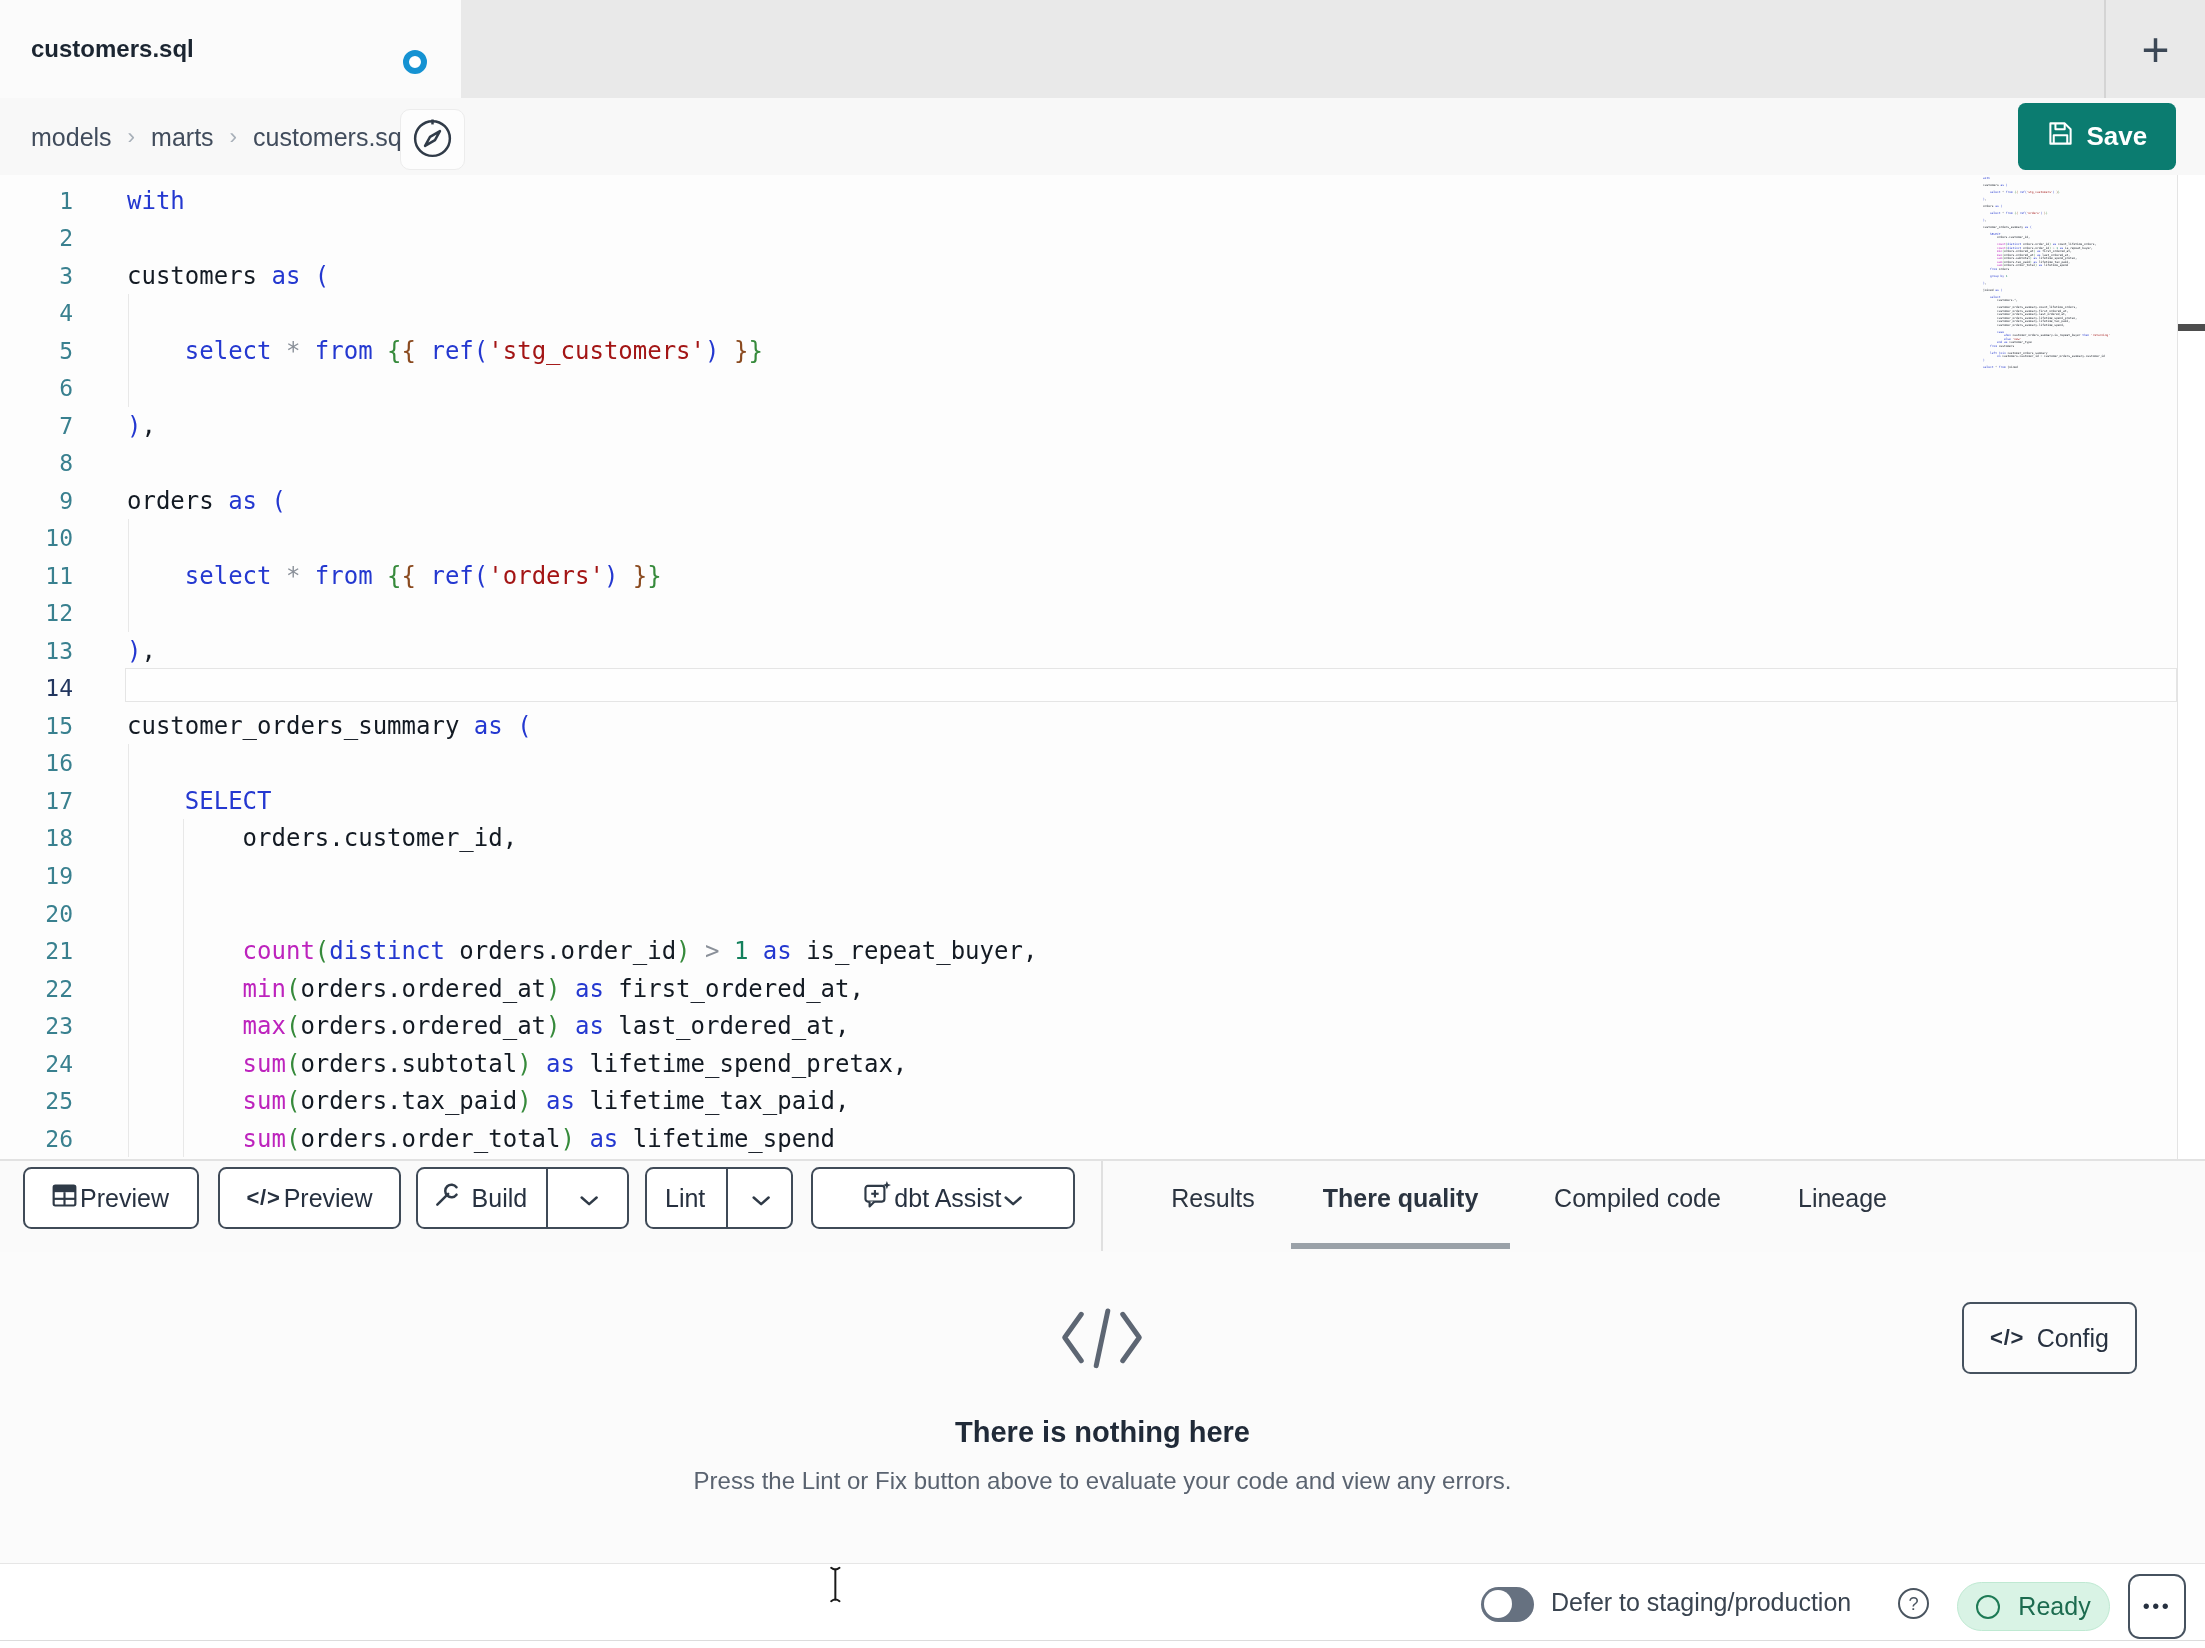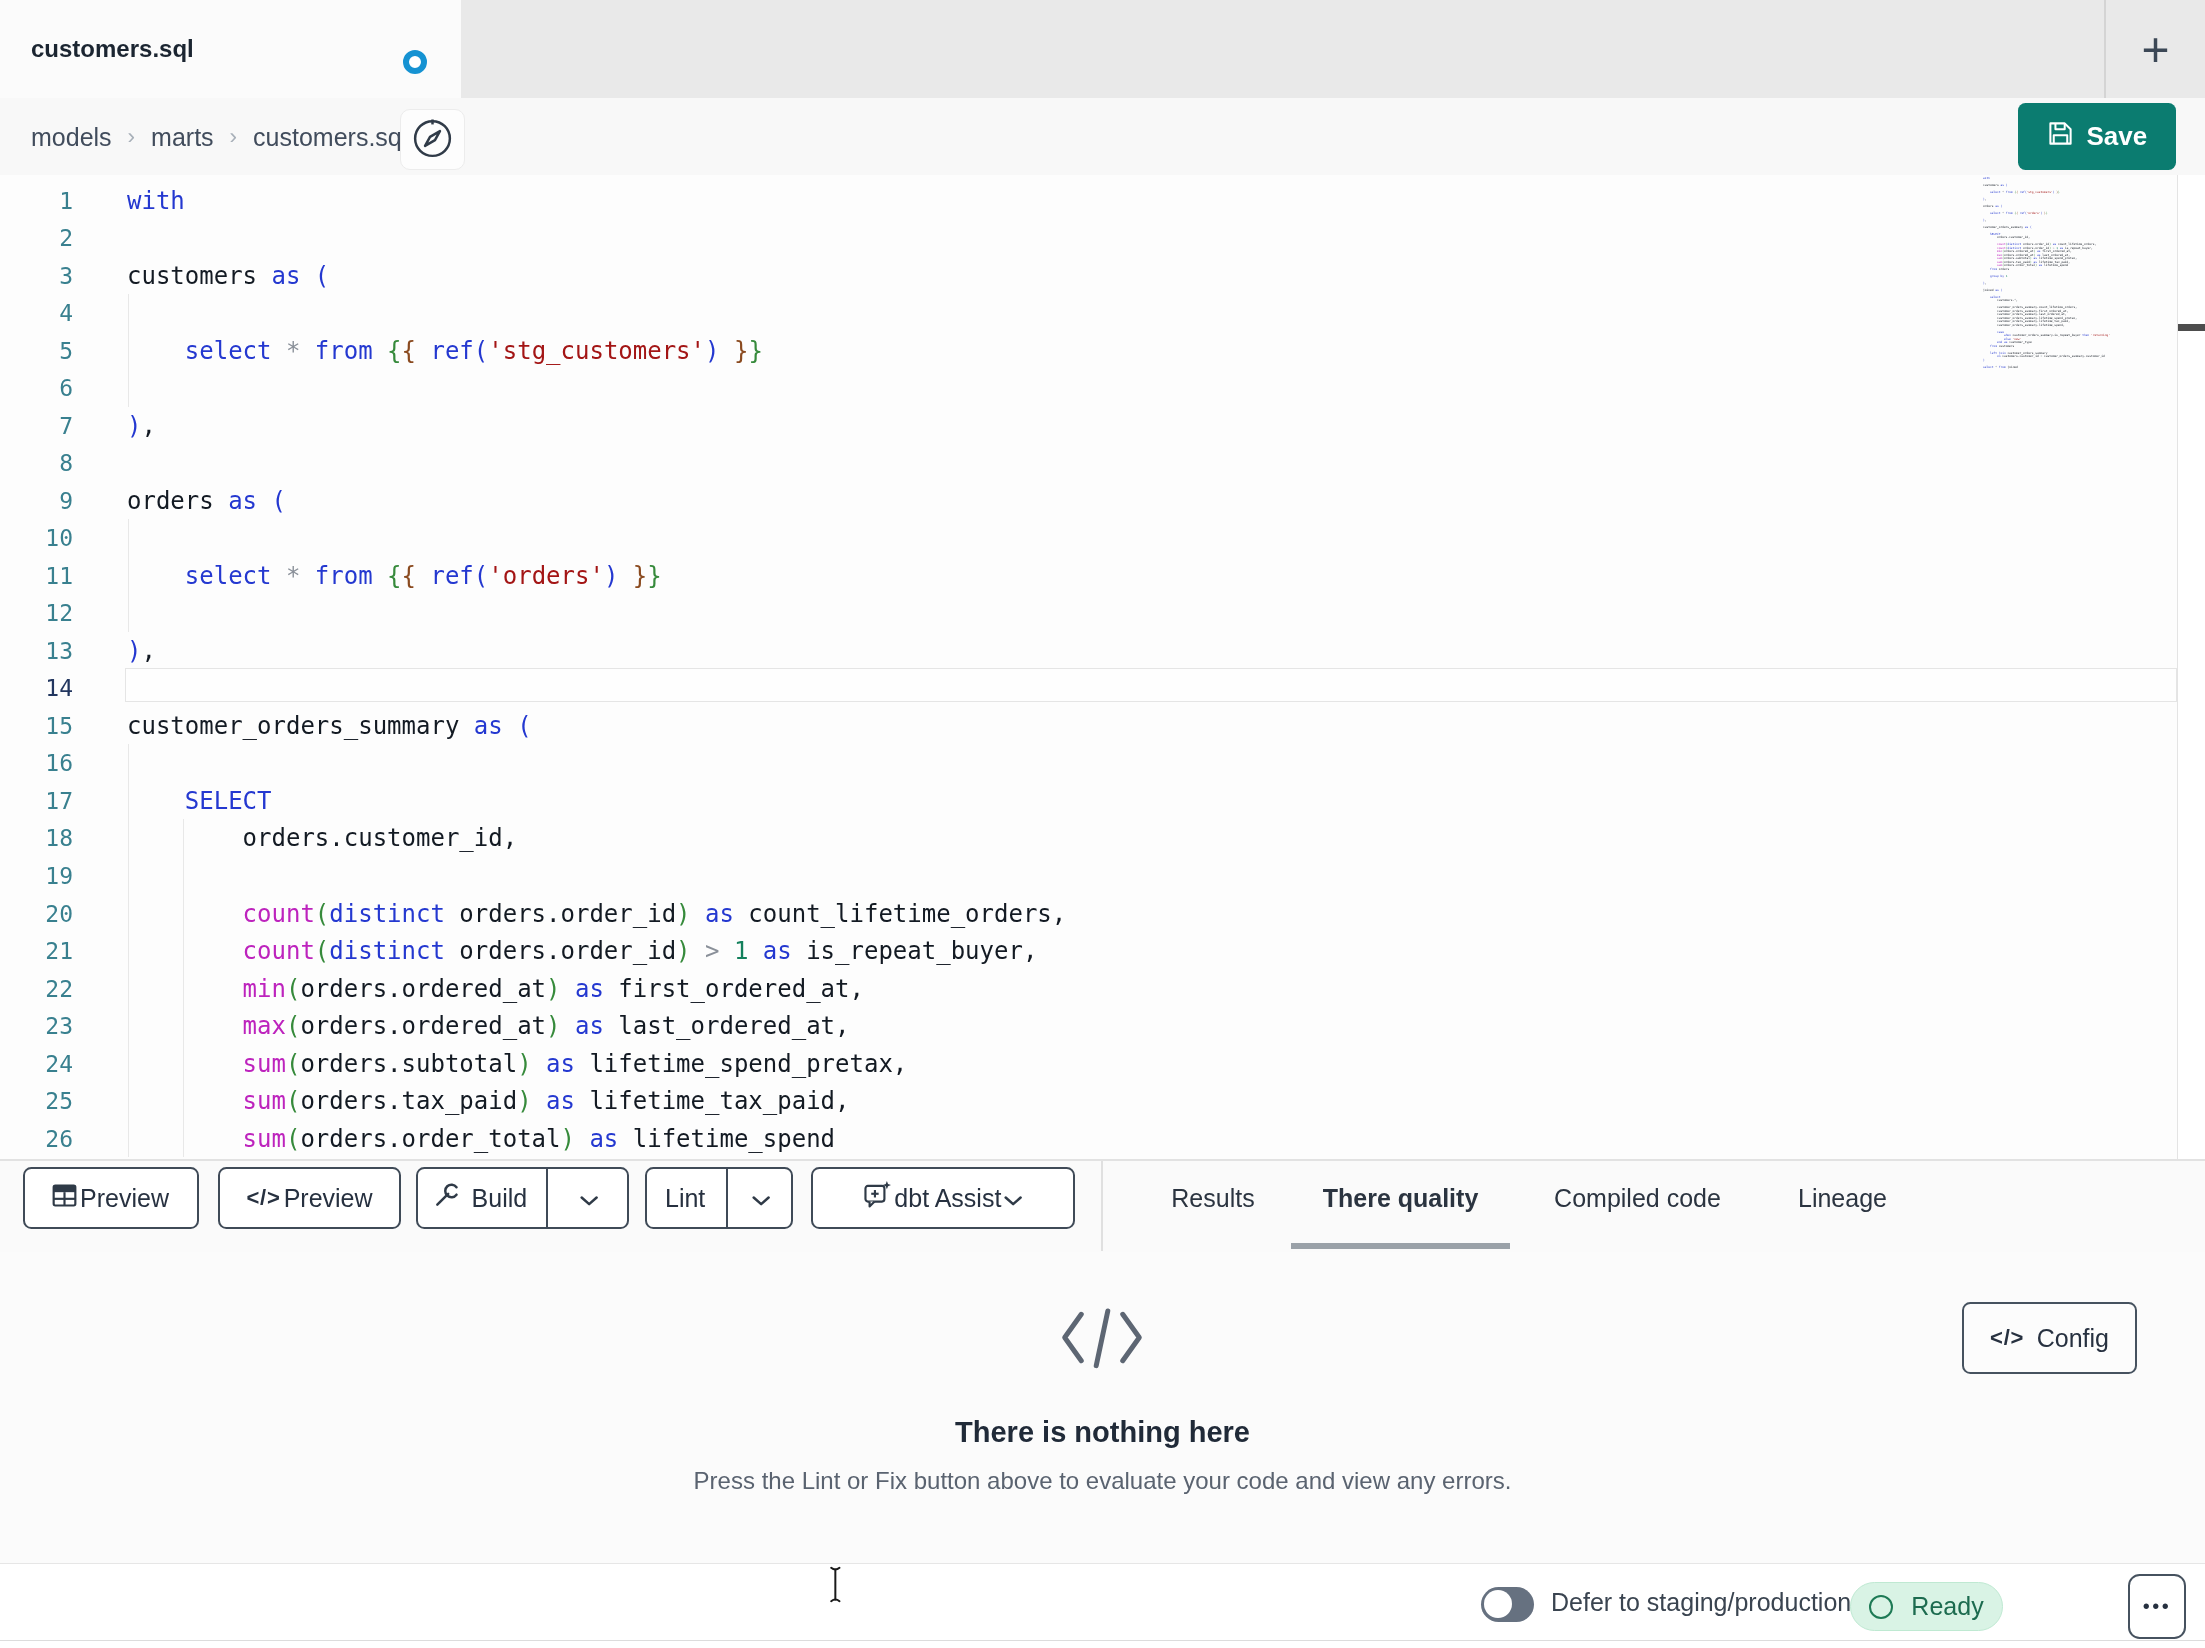--- a/index.html
+++ b/index.html
@@ -83,21 +83,21 @@
 
   
   .status-top-line{left:0;top:1563px;width:2205px;height:0.8px;background:#E6E6E6;}
   .statusbar{left:0;top:1564px;width:2205px;height:76px;background:#FFFFFF;}
   .status-bottom-line{left:0;top:1640px;width:2205px;height:0.8px;background:#DCDCDC;}
   .toggle{left:1481px;top:1587px;width:53px;height:35px;border-radius:17.5px;background:#667180;cursor:pointer;}
   .knob{position:absolute;left:3.3px;top:3.3px;width:28px;height:28px;border-radius:50%;background:#fff;}
   .defer-label{left:1551px;top:1564px;height:76px;display:flex;align-items:center;font-size:25px;color:#3A4450;}
   .help-icon{left:1898px;top:1588px;width:31px;height:31px;border-radius:50%;border:2.1px solid #4A5560;
              display:flex;align-items:center;justify-content:center;font-size:18.3px;color:#4A5560;cursor:pointer;}
-  .ready-pill{left:1850px;top:1582px;width:153px;height:49px;border-radius:25px;background:var(--readyBg);
+  .ready-pill{left:1957px;top:1582px;width:153px;height:49px;border-radius:25px;background:var(--readyBg);
               border:1.3px solid #BFE9D2;display:flex;align-items:center;justify-content:center;gap:18px;
               color:var(--readyTx);font-size:25px;cursor:pointer;text-align:center;}
   .ready-circle{width:24px;height:24px;border-radius:50%;border:2.5px solid #1D7A55;}
   .dots-btn{left:2128px;top:1574px;width:58px;height:65px;border-radius:11.7px;border:2.1px solid #46525F;
             background:#fff;display:flex;align-items:center;justify-content:center;font-size:20px;
             letter-spacing:2.5px;color:#273140;cursor:pointer;}
   .ibeam{left:827px;top:1566px;}
 </style>
 </head>
 <body>
@@ -218,21 +218,20 @@
       <div class="code-row" style="top: 644px;">
         <span class="ln">18</span>
         <span class="code-text"><span class="tk-t">        orders.customer_id,</span></span>
       </div>
       <div class="code-row" style="top: 682px;">
         <span class="ln">19</span>
         <span class="code-text"></span>
       </div>
       <div class="code-row" style="top: 720px;">
         <span class="ln">20</span>
-        <span class="code-text"><span class="tk-t">        </span><span class="tk-f">count</span><span class="tk-g">(</span><span class="tk-k">distinct</span><span class="tk-t"> orders.order_id</span><span class="tk-g">)</span><span class="tk-t"> </span><span class="tk-k">as</span><span class="tk-t"> count_lifetime_orders,</span></span>
       </div>
       <div class="code-row" style="top: 757px;">
         <span class="ln">21</span>
         <span class="code-text"><span class="tk-t">        </span><span class="tk-f">count</span><span class="tk-g">(</span><span class="tk-k">distinct</span><span class="tk-t"> orders.order_id</span><span class="tk-g">)</span><span class="tk-t"> </span><span class="tk-o">&gt;</span><span class="tk-t"> </span><span class="tk-n">1</span><span class="tk-t"> </span><span class="tk-k">as</span><span class="tk-t"> is_repeat_buyer,</span></span>
       </div>
       <div class="code-row" style="top: 795px;">
         <span class="ln">22</span>
         <span class="code-text"><span class="tk-t">        </span><span class="tk-f">min</span><span class="tk-g">(</span><span class="tk-t">orders.ordered_at</span><span class="tk-g">)</span><span class="tk-t"> </span><span class="tk-k">as</span><span class="tk-t"> first_ordered_at,</span></span>
       </div>
       <div class="code-row" style="top: 832px;">

